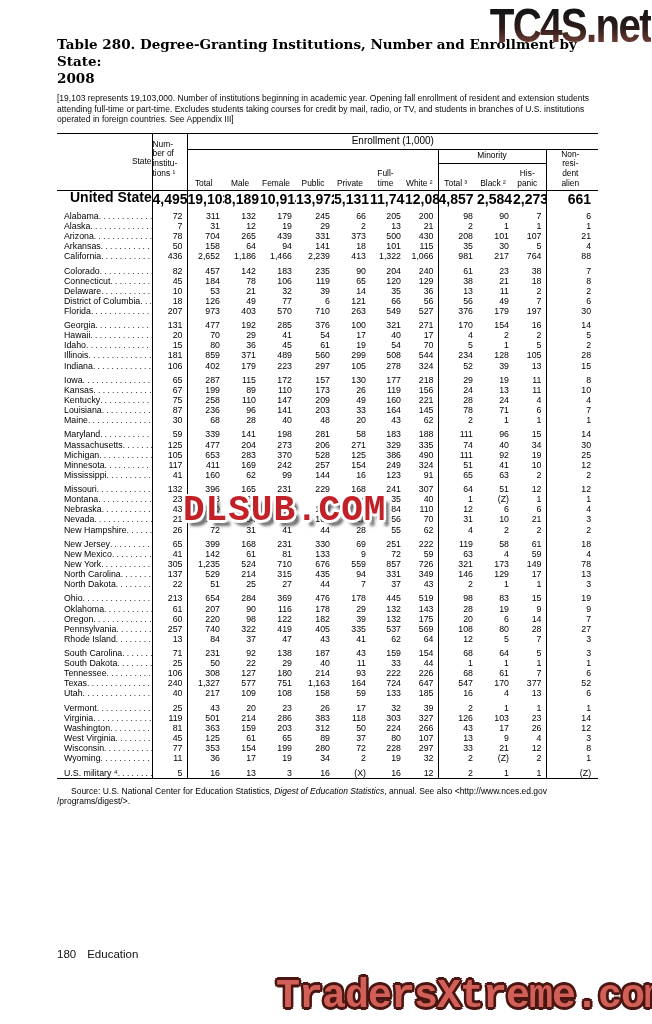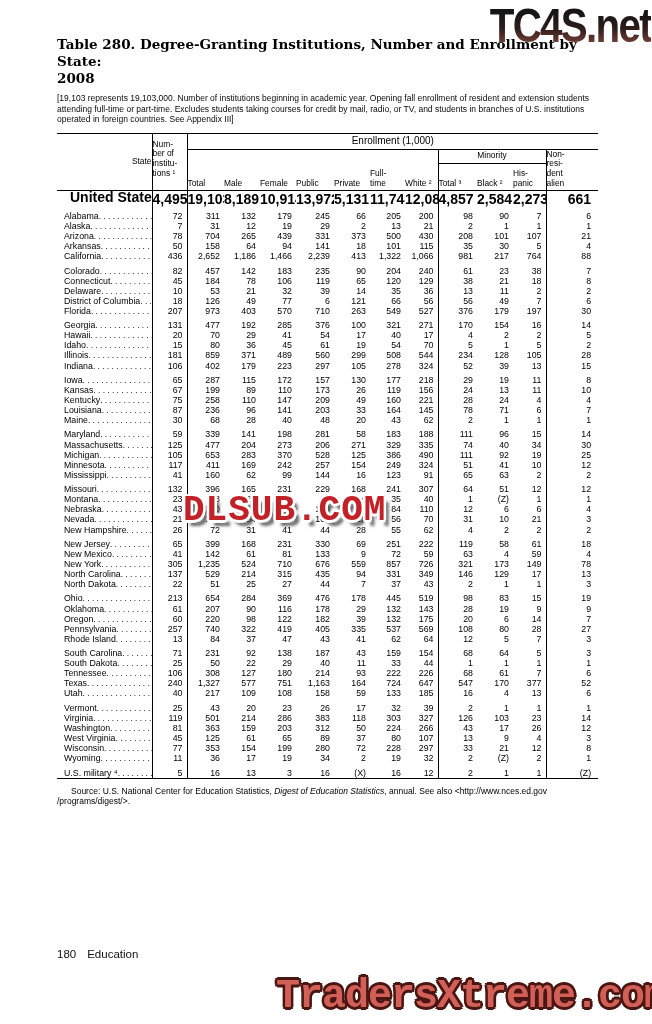--- a/index.html
+++ b/index.html
@@ -16,21 +16,21 @@
   col.w-state{width:95px}col.w-inst{width:35px}
   col.w1{width:37px}col.w2{width:36px}col.w3{width:36px}col.w4{width:38px}
   col.w5{width:36px}col.w6{width:35px}col.w7{width:33px}
   col.w8{width:39px}col.w9{width:36px}col.w10{width:33px}col.w11{width:52px}
 
   thead th{font-size:8.4px;line-height:9.6px;white-space:pre-line}
   .h-state{vertical-align:middle;text-align:right;border-right:1px solid #000}
   .h-inst{vertical-align:bottom;text-align:left;border-right:1px solid #000;padding-bottom:12px}
   .h-enroll{height:15px;vertical-align:middle;text-align:center;border-bottom:1px solid #000;font-size:10px}
   .h-minor{height:13px;vertical-align:middle;text-align:center;border-bottom:1px solid #000;border-left:1px solid #000}
-  .h-col{vertical-align:bottom;text-align:left;padding:0 4px 2px 0}
+  .h-col{vertical-align:bottom;text-align:center;padding:0 4px 2px 0}
   th.al,td.al{border-left:1px solid #000}
   th.ml,td.ml{border-left:1px solid #000}
 
   tbody td{font-size:8.8px;line-height:10.1px;text-align:right;padding-right:4px;vertical-align:bottom}
   tbody td.al{padding-right:7px}
   td.cs{text-align:left;padding:0;border-right:1px solid #000}
   td.ci{border-right:1px solid #000}
   .srow{display:flex;align-items:baseline;padding-left:7px}
   .nm{white-space:nowrap}
   .leader{flex:1;overflow:hidden;white-space:nowrap;font-size:8.4px;color:#111}

